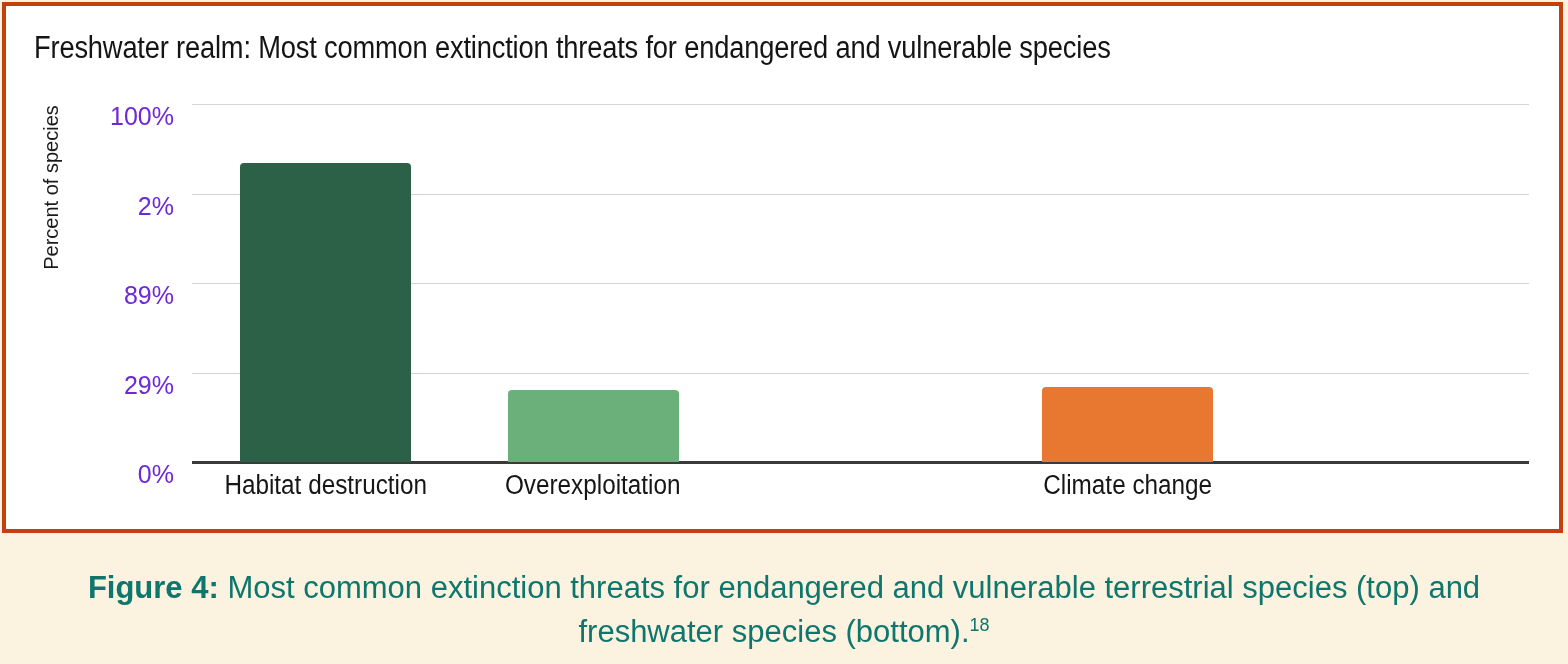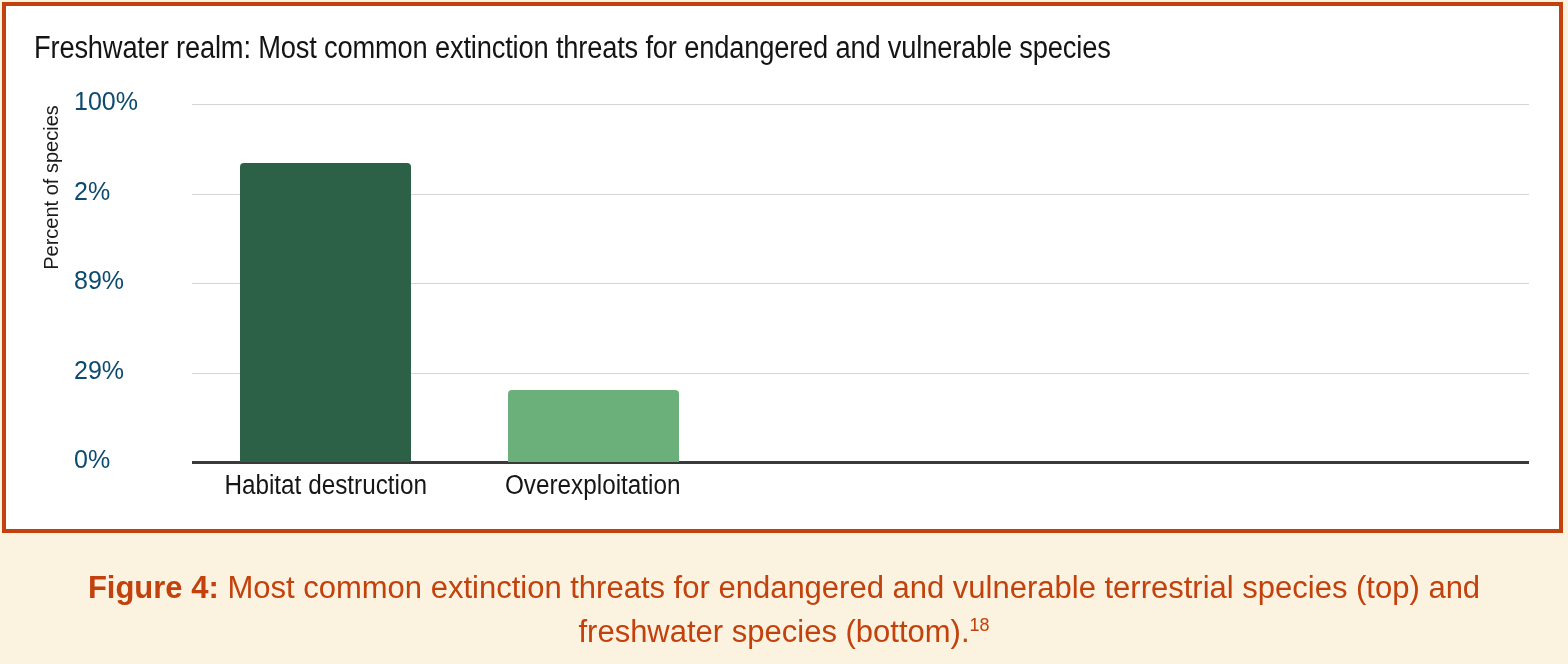--- a/index.html
+++ b/index.html
@@ -78,24 +78,25 @@
   }
   .gridline.axis {
     height: 3px;
     background: #3a3a3a;
   }
 
   .ytick {
     position: absolute;
     right: 0;
     width: 100px;
-    text-align: left;
+    text-align: right;
     font-size: 25px;
-    color: #0c4a6e;
-    white-space: nowrap;
+    color: #6d28d9;
+    white-space: nowrap;
+    margin-top: 15px;
   }
   .ytick-wrap {
     position: absolute;
     left: 68px;
     width: 100px;
     height: 0;
   }
 
   .bars {
     position: absolute;
@@ -135,21 +136,21 @@
 
   
   .caption {
     position: absolute;
     left: 0;
     top: 566px;
     width: 1568px;
     text-align: center;
     font-size: 31px;
     line-height: 44px;
-    color: #c2410c;
+    color: #0f766e;
     padding: 0 60px;
     box-sizing: border-box;
   }
   .caption b {
     font-weight: bold;
   }
   .caption sup {
     font-size: 0.58em;
     vertical-align: super;
     line-height: 0;
@@ -195,20 +196,24 @@
 
       <div class="bars" id="bars">
           <div class="bar-slot" style="left: 20%; width: 20%;">
             <div class="bar" title="Overexploitation 20%" style="height: 71.6px; background: rgb(107, 176, 122);"></div>
             <div class="xtick">Overexploitation</div>
           </div>
           <div class="bar-slot" style="left: 0%; width: 20%;">
             <div class="bar" title="Habitat destruction 83.5%" style="height: 298.93px; background: rgb(44, 96, 71);"></div>
             <div class="xtick">Habitat destruction</div>
           </div>
+          <div class="bar-slot" style="left: 60%; width: 20%;">
+            <div class="bar" title="Climate change 21%" style="height: 75.18px; background: rgb(232, 120, 47);"></div>
+            <div class="xtick">Climate change</div>
+          </div>
         </div>
 
     </div>
   </div>
 
   <div class="caption">
     <b>Figure 4:</b><span> Most common extinction threats for endangered and vulnerable terrestrial species (top) and freshwater species (bottom).</span><sup>18</sup>
   </div>
 
 </div>

